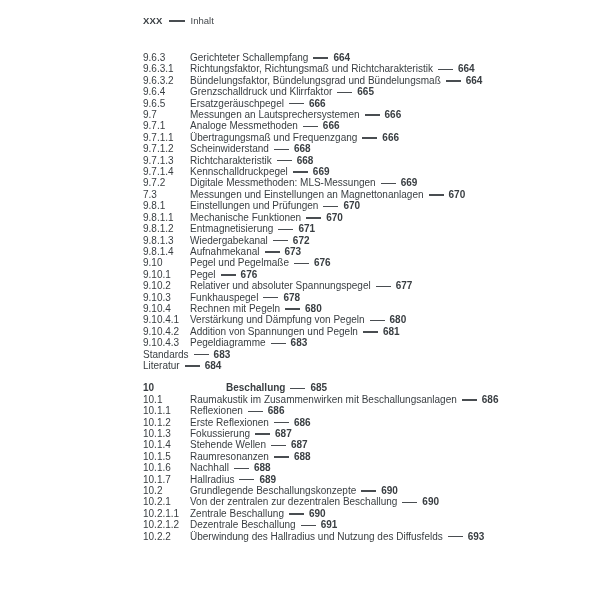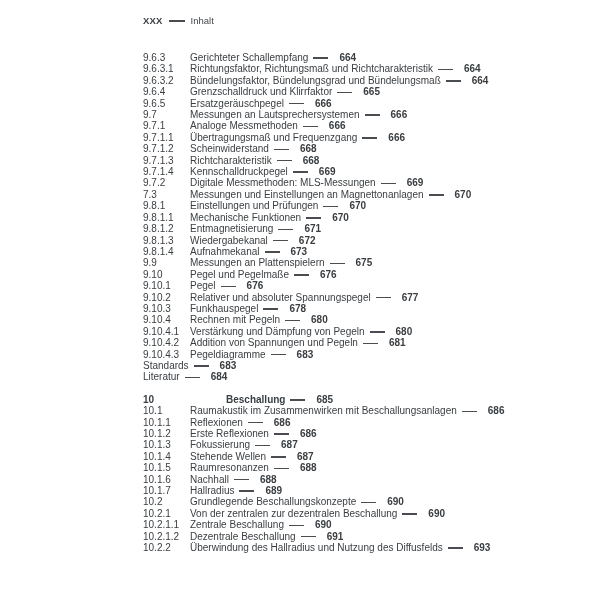--- a/index.html
+++ b/index.html
@@ -32,21 +32,21 @@
   .header .dash { width: 16px; margin: 0 6px; }
 
   .toc {
     position: absolute; left: 143px; top: 52px;
     width: 430px;
     font-size: 10px; line-height: 11.4px;
   }
   .row { display: flex; align-items: baseline; white-space: nowrap; }
   .row .num { flex: 0 0 47px; }
   .row .line { flex: 1 1 auto; }
-  .row .pagenum { font-weight: 700; margin-left: 6px; }
+  .row .pagenum { font-weight: 700; }
   .row.chapter { font-weight: 700; gap: 48px; }
   .row.chapter .num { flex-basis: 35px; }
   .gap { height: 11px; }
 </style>
 </head>
 <body style="color: rgb(57, 62, 66); background: rgb(255, 255, 255);">
 
 <div class="page">
 
   <div class="header">
@@ -122,24 +122,20 @@
     </div>
       <div class="row item">
       <span class="num">9.8.1.3</span>
       <span class="line"><span class="title">Wiedergabekanal</span><span class="dash"></span><span class="pagenum">672</span></span>
     </div>
       <div class="row item">
       <span class="num">9.8.1.4</span>
       <span class="line"><span class="title">Aufnahmekanal</span><span class="dash"></span><span class="pagenum">673</span></span>
     </div>
       <div class="row item">
-      <span class="num">9.9</span>
-      <span class="line"><span class="title">Messungen an Plattenspielern</span><span class="dash"></span><span class="pagenum">675</span></span>
-    </div>
-      <div class="row item">
       <span class="num">9.10</span>
       <span class="line"><span class="title">Pegel und Pegelmaße</span><span class="dash"></span><span class="pagenum">676</span></span>
     </div>
       <div class="row item">
       <span class="num">9.10.1</span>
       <span class="line"><span class="title">Pegel</span><span class="dash"></span><span class="pagenum">676</span></span>
     </div>
       <div class="row item">
       <span class="num">9.10.2</span>
       <span class="line"><span class="title">Relativer und absoluter Spannungspegel</span><span class="dash"></span><span class="pagenum">677</span></span>

